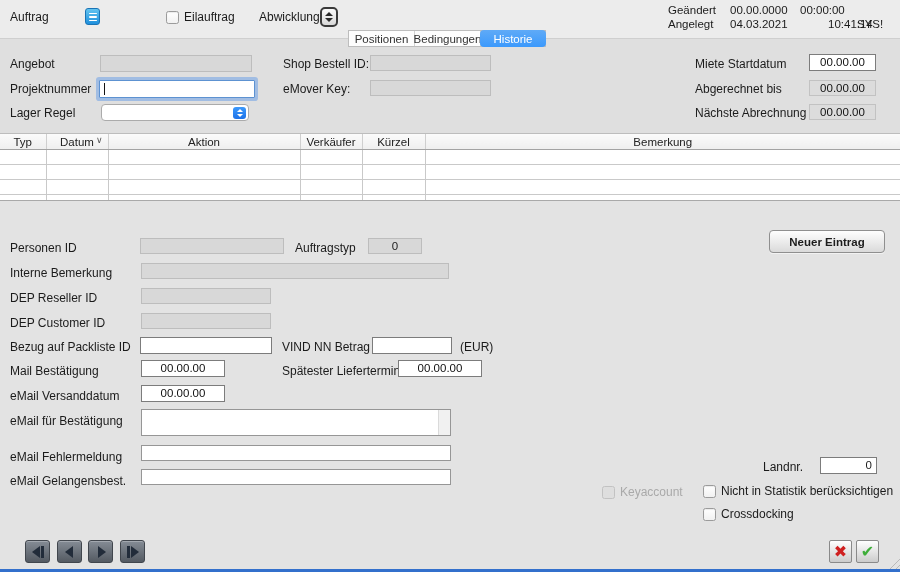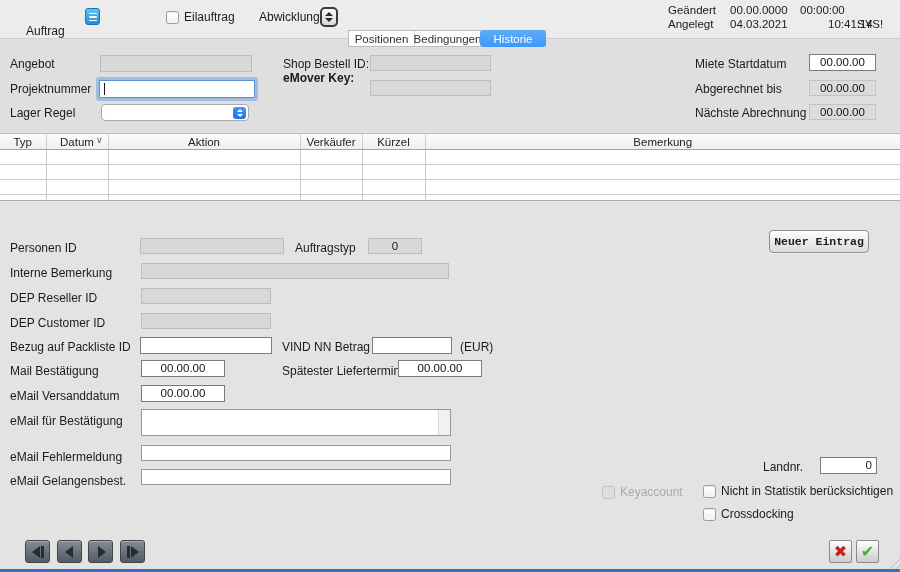--- a/index.html
+++ b/index.html
@@ -97,21 +97,21 @@
   .grip{position:absolute; right:0; top:556px; width:13px; height:13px;
     background:repeating-linear-gradient(135deg,transparent 0 3px,#b5b5b5 3px 4px);
     clip-path:polygon(100% 0,100% 100%,0 100%); opacity:.9;}
 </style>
 </head>
 <body>
 
 <div class="app">
 
   <div class="topbar">
-    <span class="lbl" style="left:26px; top:10px;margin-top:14px;">Auftrag</span>
+    <span class="lbl" style="left:10px; top:10px;">Auftrag</span>
     <span class="clipboard">
         <i></i>
         <i></i>
         <i></i>
       </span>
 
     <span class="cb" style="left:166px; top:11px;"></span>
     <span class="lbl" style="left:184px; top:10px;">Eilauftrag</span>
 
     <span class="lbl" style="left:259px; top:10px;">Abwicklung</span>
@@ -149,21 +149,21 @@
       <span style="position:absolute;left:6px;top:1px;font-size:11.5px;"></span>
       <span class="cap">
           <i class="u"></i>
           <i class="d"></i>
         </span>
     </div>
 
     <span class="lbl" style="left:283px; top:18px;">Shop Bestell ID:</span>
     <div class="f dis" style="left:370px; top:16px; width:121px;"></div>
 
-    <span class="lbl" style="left:283px; top:32px;font-weight:bold;">eMover Key:</span>
+    <span class="lbl" style="left:283px; top:43px;">eMover Key:</span>
     <div class="f dis" style="left:370px; top:41px; width:121px;"></div>
 
     <span class="lbl" style="left:695px; top:18px;">Miete Startdatum</span>
     <div class="f entry date" style="left:809px; top:15px; width:67px; height:17px;">00.00.00</div>
 
     <span class="lbl" style="left:695px; top:43px;">Abgerechnet bis</span>
     <div class="f dislite date" style="left:809px; top:41px; width:67px;">00.00.00</div>
 
     <span class="lbl" style="left:695px; top:67px;">Nächste Abrechnung</span>
     <div class="f dislite date" style="left:809px; top:65px; width:67px;">00.00.00</div>
@@ -233,21 +233,21 @@
         </tbody>
     </table>
   </div>
 
   <div class="lower">
     <span class="lbl" style="left:10px; top:17px;">Personen ID</span>
     <div class="f dis" style="left:140px; top:14px; width:144px;"></div>
     <span class="lbl" style="left:295px; top:17px;">Auftragstyp</span>
     <div class="f dis center" style="left:368px; top:14px; width:54px;">0</div>
 
-    <div class="btn" style="left:769px; top:6px; width:100px; height:23px;font-family:Liberation Mono, monospace;">Neuer Eintrag</div>
+    <div class="btn" style="left:769px; top:6px; width:116px; height:23px;">Neuer Eintrag</div>
 
     <span class="lbl" style="left:10px; top:42px;">Interne Bemerkung</span>
     <div class="f dis" style="left:141px; top:39px; width:308px;"></div>
 
     <span class="lbl" style="left:10px; top:67px;">DEP Reseller ID</span>
     <div class="f dis" style="left:141px; top:64px; width:130px;"></div>
 
     <span class="lbl" style="left:10px; top:92px;">DEP Customer ID</span>
     <div class="f dis" style="left:141px; top:89px; width:130px;"></div>
 

